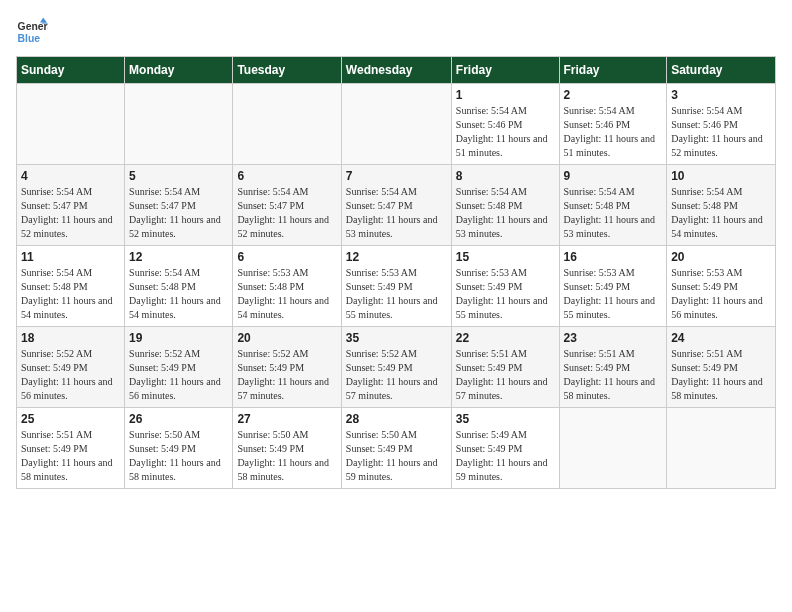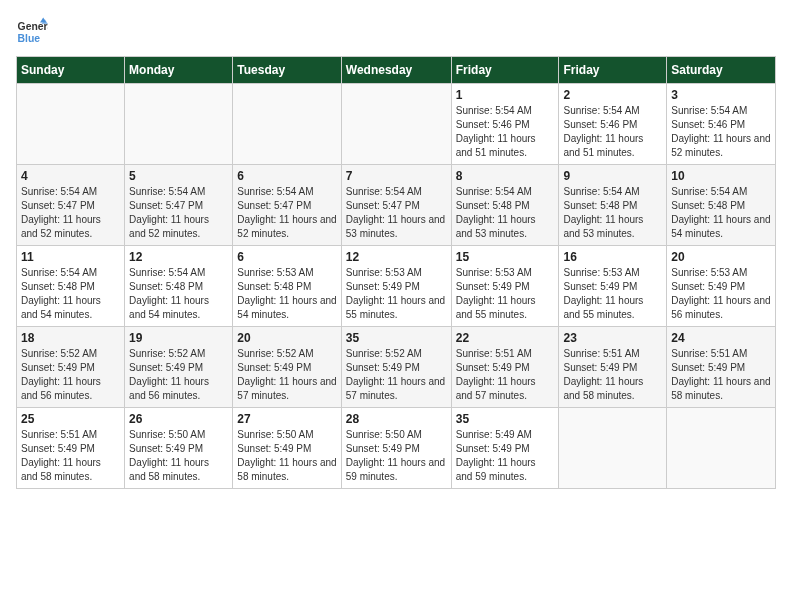--- a/index.html
+++ b/index.html
@@ -66,20 +66,21 @@
     .day-num {
       font-weight: bold;
       font-size: 12px;
       margin-bottom: 2px;
       color: #222;
     }
     .day-detail {
       font-size: 10px;
       color: #333;
       line-height: 1.4;
+      font-family: Liberation Serif, serif;
     }
     .empty-cell {
       background: #f9f9f9;
     }
   </style>
 </head>
 <body>
 
 <div class="header">
   <div class="logo">

